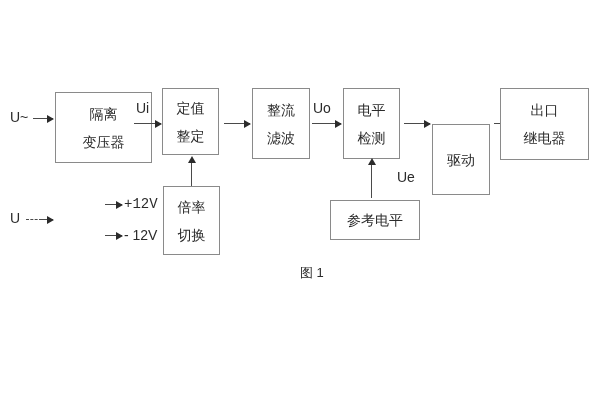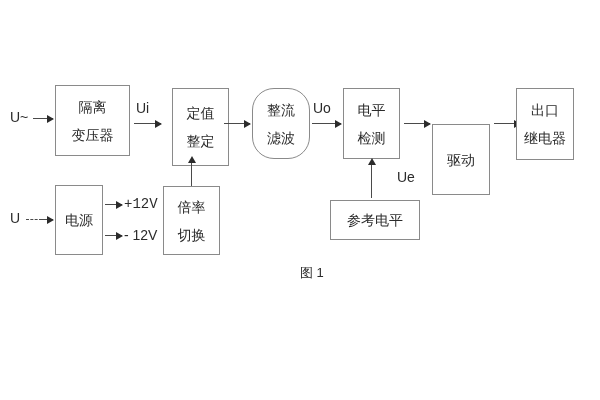--- a/index.html
+++ b/index.html
@@ -96,68 +96,65 @@
   }
 </style>
 </head>
 <body>
 
 <div id="diagram">
 
   <div class="label" style="left:10px; top:110px;">U~</div>
   <div class="harrow" style="left:33px; top:118px; width:20px;"></div>
 
-  <div class="block" style="left:55px; top:85px; width:75px; height:71px;">
+  <div class="block" style="left:55px; top:92px; width:97px; height:71px;">
     <span class="line">隔离</span>
     <span class="line">变压器</span>
   </div>
 
   <div class="label" style="left:136px; top:101px;">Ui</div>
   <div class="harrow" style="left:134px; top:123px; width:27px;"></div>
 
-  <div class="block" style="left:172px; top:88px; width:57px; height:78px;">
+  <div class="block" style="left:162px; top:88px; width:57px; height:67px;">
     <span class="line">定值</span>
     <span class="line">整定</span>
   </div>
 
   <div class="harrow" style="left:224px; top:123px; width:26px;"></div>
 
-  <div class="block" style="left:252px; top:88px; width:58px; height:71px;border-radius:22px;">
+  <div class="block" style="left:252px; top:88px; width:58px; height:71px;">
     <span class="line">整流</span>
     <span class="line">滤波</span>
   </div>
 
   <div class="label" style="left:313px; top:101px;">Uo</div>
   <div class="harrow" style="left:312px; top:123px; width:29px;"></div>
 
   <div class="block" style="left:343px; top:88px; width:57px; height:71px;">
     <span class="line">电平</span>
     <span class="line">检测</span>
   </div>
 
   <div class="harrow" style="left:404px; top:123px; width:26px;"></div>
 
   <div class="block single" style="left:432px; top:88px; width:58px; height:71px;margin-top:36px;">
     <span class="line">驱动</span>
   </div>
 
   <div class="harrow" style="left:494px; top:123px; width:26px;"></div>
 
-  <div class="block" style="left:516px; top:88px; width:58px; height:72px;">
+  <div class="block" style="left:500px; top:88px; width:89px; height:72px;">
     <span class="line">出口</span>
     <span class="line">继电器</span>
   </div>
 
   <div class="label" style="left:10px; top:211px;">U</div>
   <div class="dashline" style="left:26px; top:219px; width:16px;"></div>
   <div class="harrow" style="left:42px; top:219px; width:11px;"></div>
 
-  <div class="block single" style="left:55px; top:185px; width:48px; height:70px;">
-    <span class="line">电源</span>
-  </div>
 
   <div class="harrow" style="left:105px; top:204px; width:17px;"></div>
   <div class="label" style="left:124px; top:197px;font-family:Liberation Mono, monospace;">+12V</div>
 
   <div class="harrow" style="left:105px; top:235px; width:17px;"></div>
   <div class="label" style="left:124px; top:228px;">- 12V</div>
 
   <div class="block" style="left:163px; top:186px; width:57px; height:69px;">
     <span class="line">倍率</span>
     <span class="line">切换</span>

